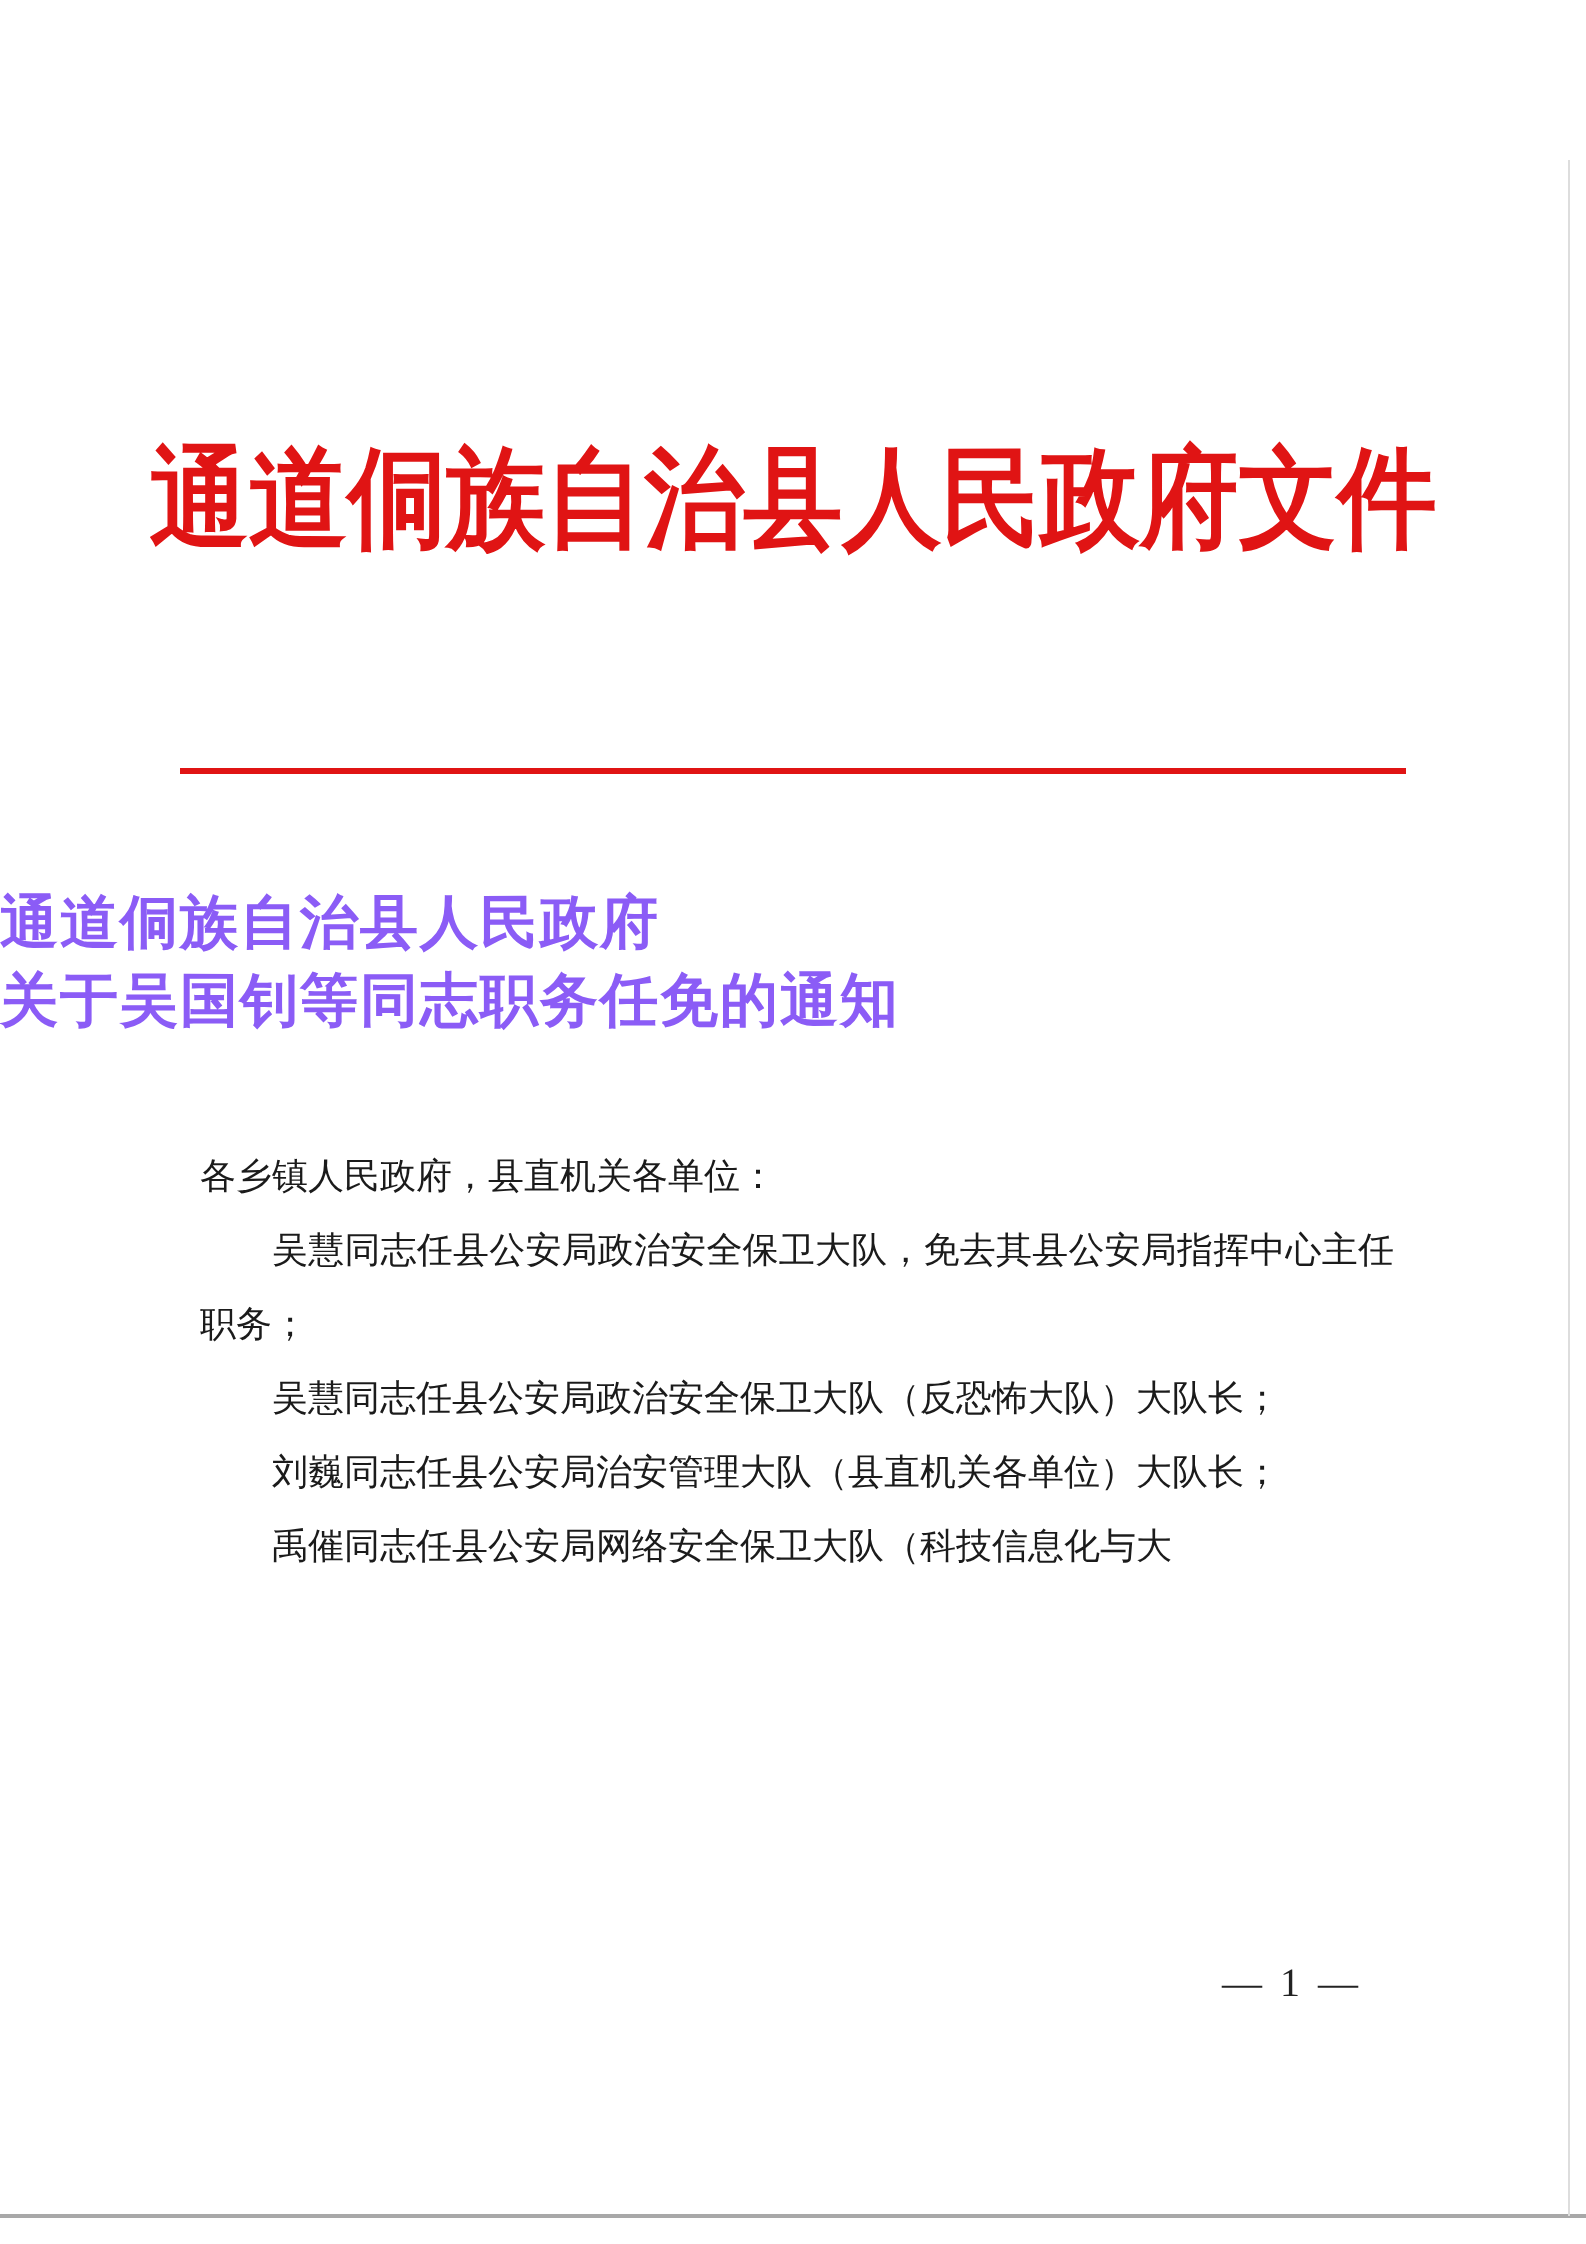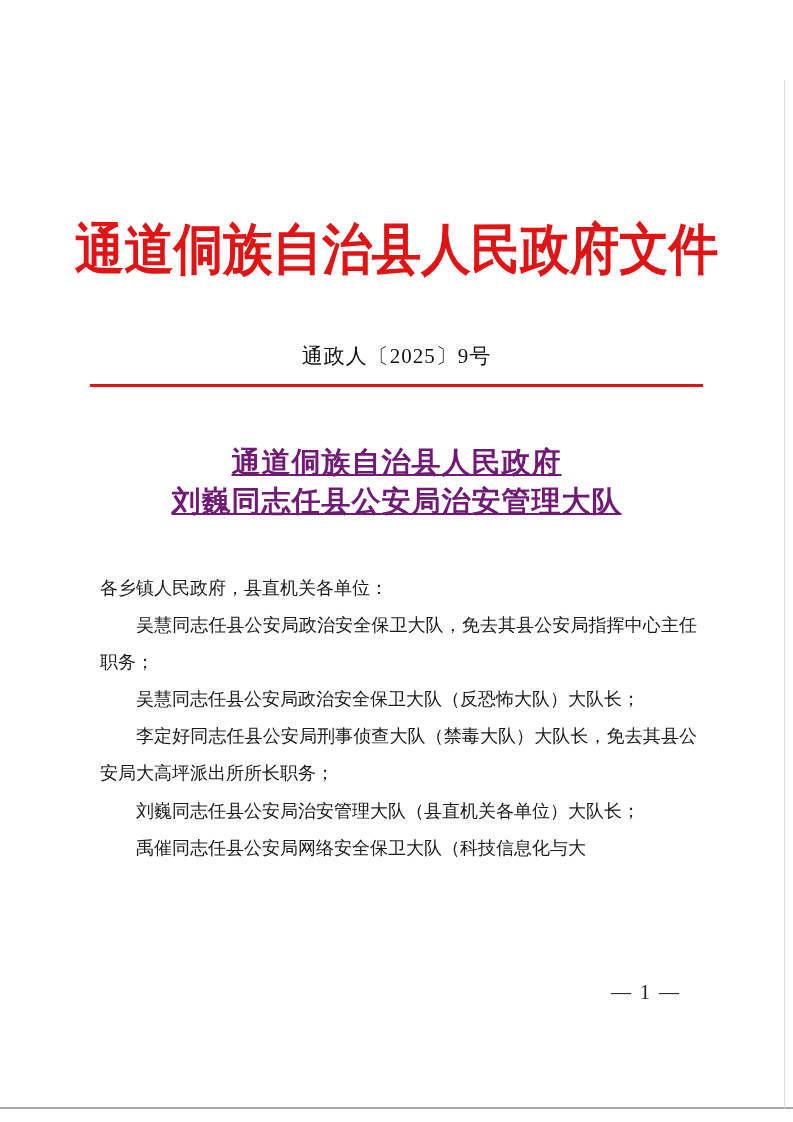--- a/index.html
+++ b/index.html
@@ -52,27 +52,26 @@
     left: 90px;
     width: 613px;
     height: 3px;
     background: #e01414;
   }
   .doc-title {
     position: absolute;
     top: 443px;
     left: 0;
     width: 100%;
-    text-align: center;
+    text-align: left;
     font-size: 29px;
     font-weight: bold;
     line-height: 39px;
-    color: #701a75;
+    color: #8b5cf6;
     letter-spacing: 1px;
-    text-decoration: underline;
   }
   .body-text {
     position: absolute;
     top: 570px;
     left: 100px;
     width: 597px;
     font-size: 18px;
     line-height: 37.1px;
     text-align: justify;
     color: #1b1b1b;
@@ -113,34 +112,32 @@
     background: #dddddd;
   }
 </style>
 </head>
 <body>
 
 <div class="page">
 
   <div class="masthead">通道侗族自治县人民政府文件</div>
 
-  <div class="doc-number">通政人〔2025〕9号</div>
 
   <div class="red-rule"></div>
 
   <div class="doc-title">
     <div>通道侗族自治县人民政府</div>
-    <div>刘巍同志任县公安局治安管理大队</div>
+    <div>关于吴国钊等同志职务任免的通知</div>
   </div>
 
   <div class="body-text">
     <p class="salutation">各乡镇人民政府，县直机关各单位：</p>
     <p class="para">吴慧同志任县公安局政治安全保卫大队，免去其县公安局指挥中心主任职务；</p>
     <p class="para">吴慧同志任县公安局政治安全保卫大队（反恐怖大队）大队长；</p>
-    <p class="para">李定好同志任县公安局刑事侦查大队（禁毒大队）大队长，免去其县公安局大高坪派出所所长职务；</p>
     <p class="para">刘巍同志任县公安局治安管理大队（县直机关各单位）大队长；</p>
     <p class="para">禹催同志任县公安局网络安全保卫大队（科技信息化与大</p>
   </div>
 
   <div class="page-num">— 1 —</div>
 
   <div class="scan-edge-bottom"></div>
 
   <div class="scan-edge-right"></div>
 

